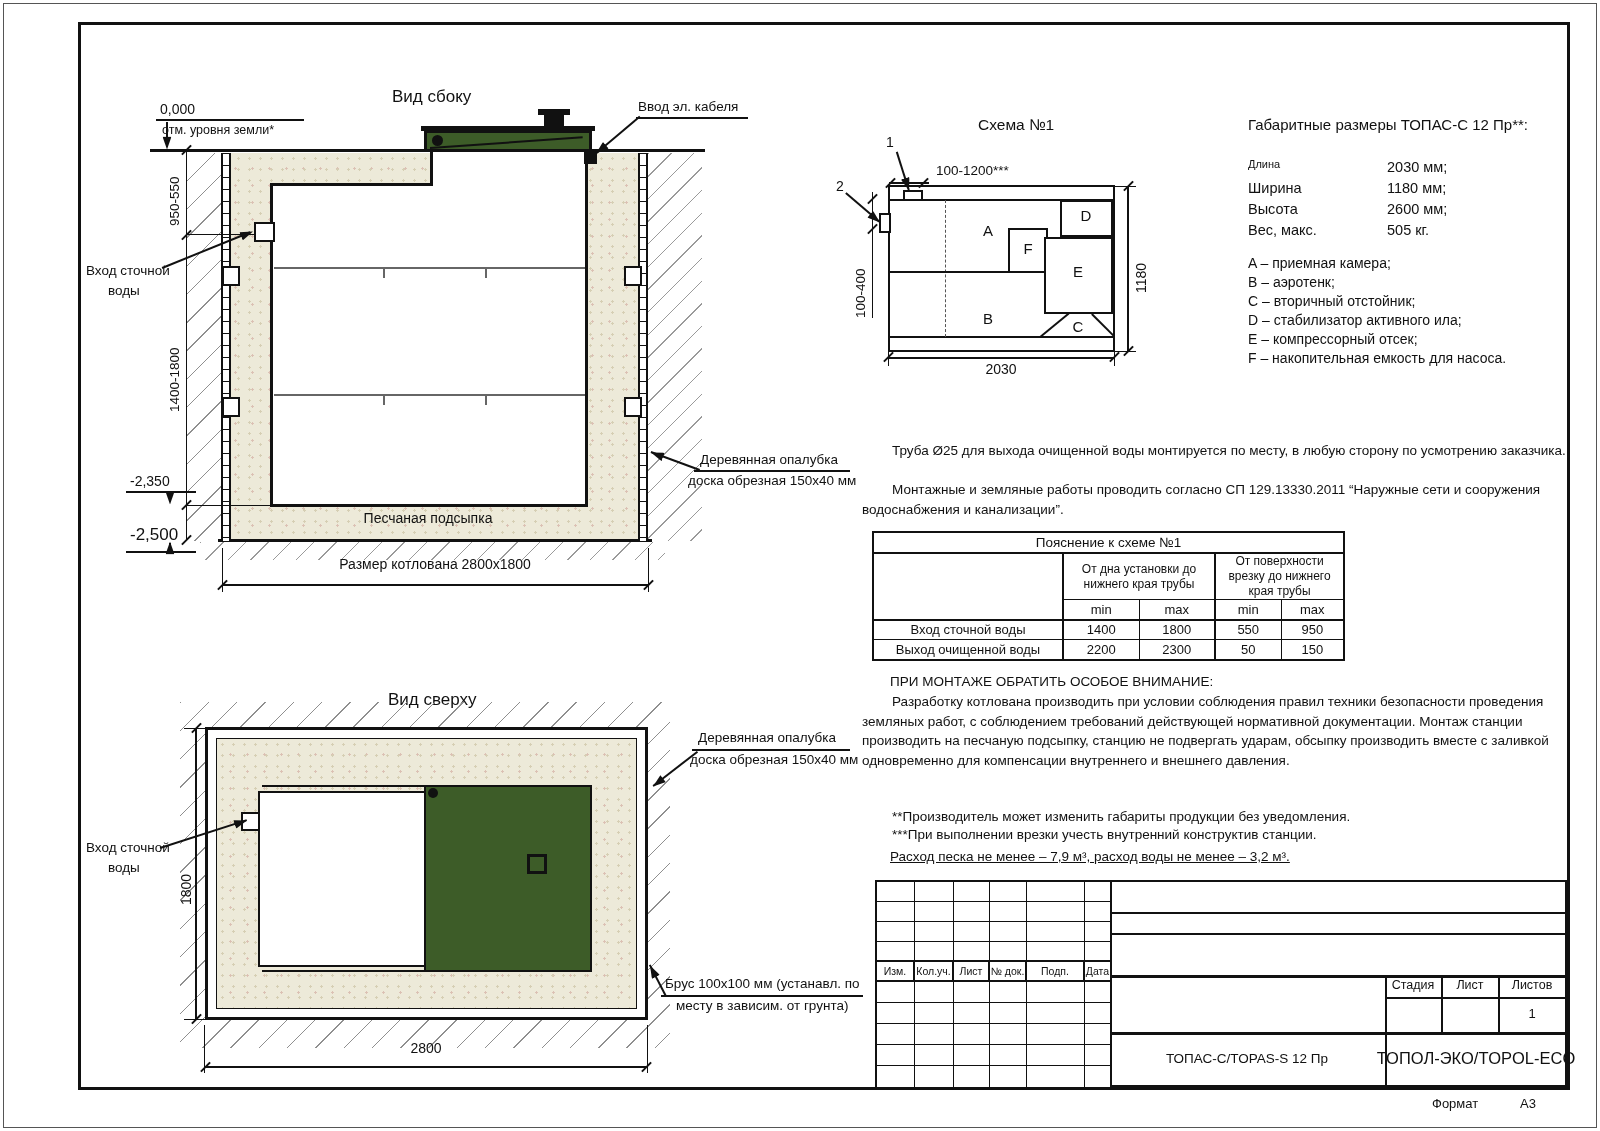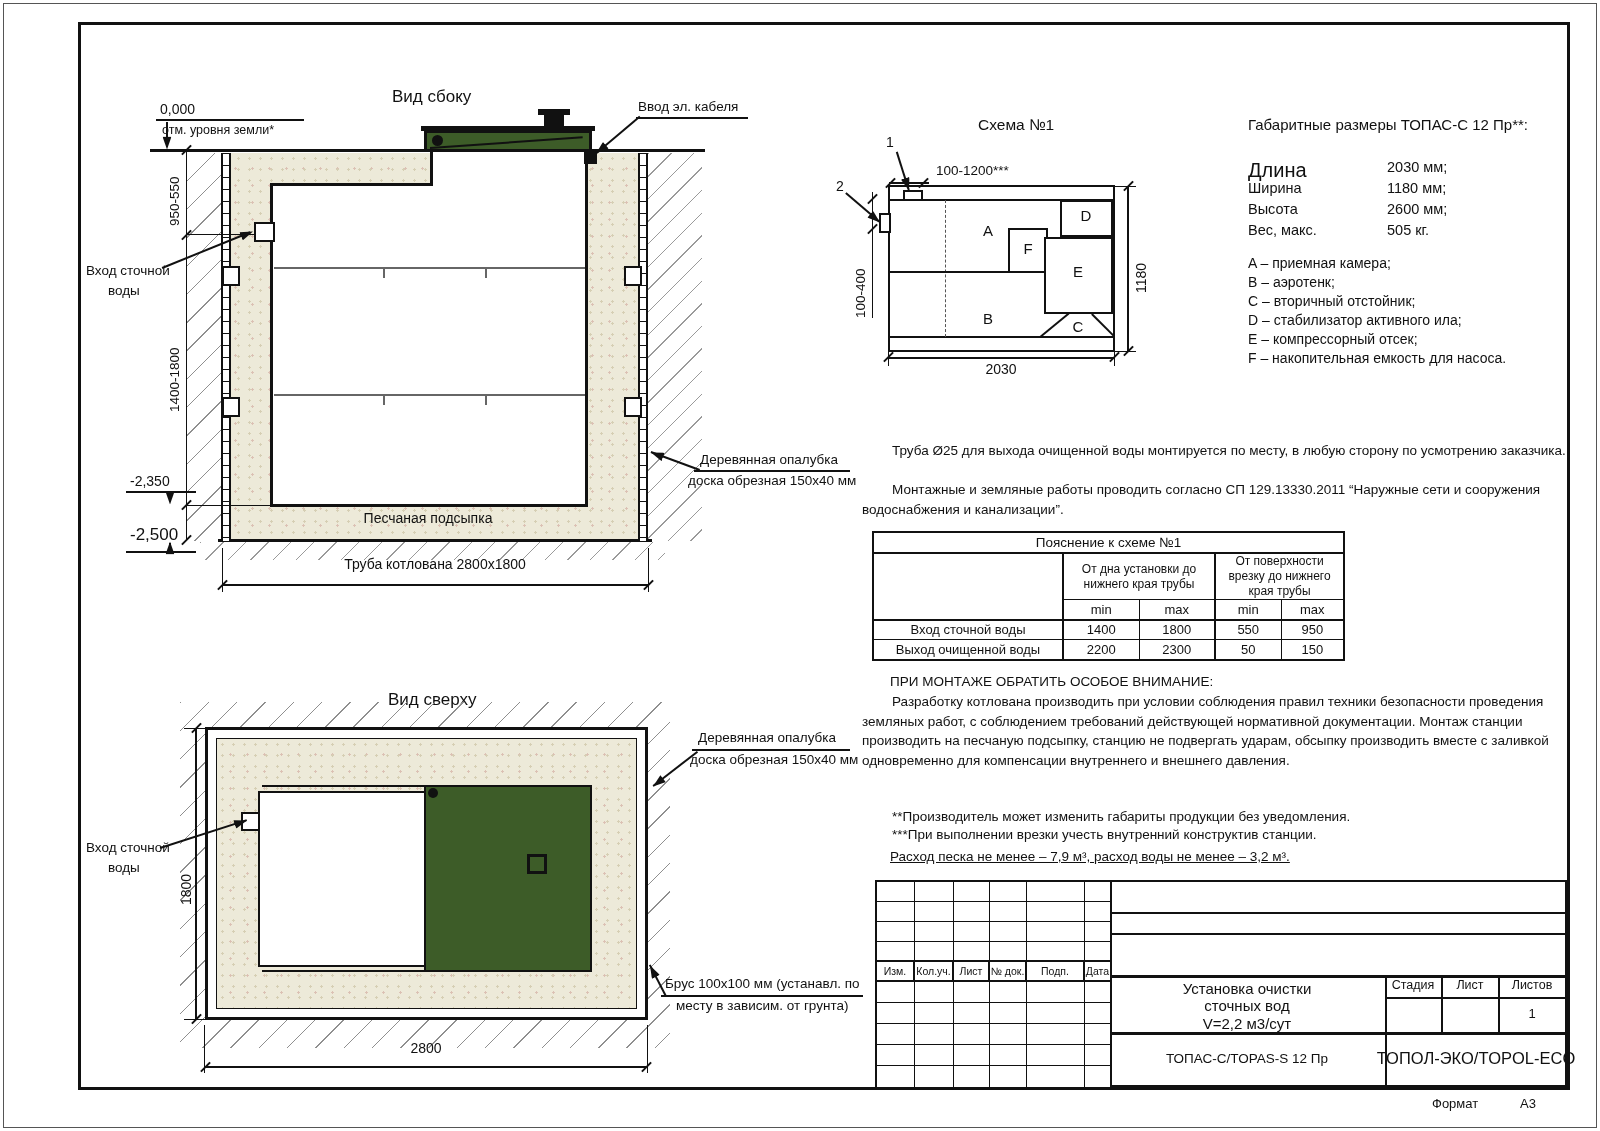--- a/index.html
+++ b/index.html
@@ -107,21 +107,21 @@
   <div class="ld" style="left:640px;top:116px;width:57px;transform:rotate(139.9deg)"></div>
   <div class="ah" style="left:596px;top:149px;transform:rotate(-40deg)"></div>
 
   <div class="t" style="left:700px;top:452px;font-size:13.5px">Деревянная опалубка</div>
   <div class="ln" style="left:694px;top:470px;width:156px;height:1.5px"></div>
   <div class="t" style="left:688px;top:473px;font-size:13.5px">доска обрезная 150х40 мм</div>
   <div class="ld" style="left:651px;top:451px;width:52px;transform:rotate(20.2deg)"></div>
   <div class="ah" style="left:651px;top:448px;transform:rotate(20.2deg)"></div>
 
   <div class="t" style="left:428px;top:510px;font-size:14px;transform:translateX(-50%)">Песчаная подсыпка</div>
-  <div class="t" style="left:435px;top:556px;font-size:14px;transform:translateX(-50%)">Труба котлована 2800х1800</div>
+  <div class="t" style="left:435px;top:556px;font-size:14px;transform:translateX(-50%)">Размер котлована 2800х1800</div>
   <div class="ln" style="left:221.5px;top:548px;width:1px;height:44px"></div>
   <div class="ln" style="left:647.5px;top:548px;width:1px;height:44px"></div>
   <div class="ln" style="left:222px;top:584px;width:426px;height:1.5px"></div>
   <div class="tk" style="left:216px;top:584px"></div>
   <div class="tk" style="left:642px;top:584px"></div>
 
   <div class="t" style="left:978px;top:115px;font-size:15.5px">Схема №1</div>
   <div class="box" style="left:888px;top:185px;width:227px;height:167px;border-width:2.5px"></div>
   <div class="ln" style="left:888px;top:199px;width:227px;height:1.5px"></div>
   <div class="ln" style="left:888px;top:336px;width:227px;height:1.5px"></div>
@@ -162,21 +162,21 @@
   <div class="tk" style="left:1108px;top:356px"></div>
   <div class="t" style="left:1001px;top:361px;font-size:14px;transform:translateX(-50%)">2030</div>
   <div class="ln" style="left:1115px;top:185.5px;width:21px;height:1px"></div>
   <div class="ln" style="left:1115px;top:350.5px;width:21px;height:1px"></div>
   <div class="ln" style="left:1127px;top:186px;width:1.5px;height:166px"></div>
   <div class="tk" style="left:1122px;top:185px"></div>
   <div class="tk" style="left:1122px;top:350px"></div>
   <div class="t vt" style="left:1133px;top:293px;font-size:14px">1180</div>
 
   <div class="t" style="left:1248px;top:116px;font-size:15px">Габаритные размеры ТОПАС-С 12 Пр**:</div>
-  <div class="t" style="left:1248px;top:158px;font-size:20px">Длина</div>
+  <div class="t" style="left:1248px;top:158px;font-size:11px">Длина</div>
   <div class="t" style="left:1387px;top:158px;font-size:14.5px">2030 мм;</div>
   <div class="t" style="left:1248px;top:179px;font-size:14.5px">Ширина</div>
   <div class="t" style="left:1387px;top:179px;font-size:14.5px">1180 мм;</div>
   <div class="t" style="left:1248px;top:200px;font-size:14.5px">Высота</div>
   <div class="t" style="left:1387px;top:200px;font-size:14.5px">2600 мм;</div>
   <div class="t" style="left:1248px;top:221px;font-size:14.5px">Вес, макс.</div>
   <div class="t" style="left:1387px;top:221px;font-size:14.5px">505 кг.</div>
   <div class="t" style="left:1248px;top:255px;font-size:14px">A – приемная камера;</div>
   <div class="t" style="left:1248px;top:274px;font-size:14px">B – аэротенк;</div>
   <div class="t" style="left:1248px;top:293px;font-size:14px">C – вторичный отстойник;</div>
@@ -375,23 +375,20 @@
   <div style="position:absolute;left:1110px;top:880px;width:457px;height:207px;border:2.5px solid #111;box-sizing:border-box;background:#fff"></div>
   <div class="ln" style="left:1110px;top:912px;width:457px;height:1.5px"></div>
   <div class="ln" style="left:1110px;top:933px;width:457px;height:1.5px"></div>
   <div class="ln" style="left:1110px;top:975px;width:457px;height:2.5px"></div>
   <div class="ln" style="left:1110px;top:1032px;width:457px;height:2.5px"></div>
   <div class="ln" style="left:1385px;top:975px;width:2px;height:112px"></div>
   <div class="ln" style="left:1441px;top:975px;width:1.5px;height:57px"></div>
   <div class="ln" style="left:1498px;top:975px;width:1.5px;height:57px"></div>
   <div class="ln" style="left:1385px;top:997px;width:182px;height:1.5px"></div>
 
-  <div class="t" style="left:1247px;top:980px;font-size:15px;transform:translateX(-50%);white-space:pre-line;text-align:center;line-height:1.15;width:270px">Установка очистки
-сточных вод
-V=2,2 м3/сут</div>
   <div class="t" style="left:1413px;top:978px;font-size:12.5px;transform:translateX(-50%)">Стадия</div>
   <div class="t" style="left:1470px;top:978px;font-size:12.5px;transform:translateX(-50%)">Лист</div>
   <div class="t" style="left:1532px;top:978px;font-size:12.5px;transform:translateX(-50%)">Листов</div>
   <div class="t" style="left:1532px;top:1006px;font-size:13px;transform:translateX(-50%)">1</div>
   <div class="t" style="left:1247px;top:1051px;font-size:13.5px;transform:translateX(-50%)">ТОПАС-С/TOPAS-S 12 Пр</div>
   <div class="t" style="left:1476px;top:1048px;font-size:16.5px;transform:translateX(-50%)">ТОПОЛ-ЭКО/TOPOL-ECO</div>
   <div class="t" style="left:1432px;top:1096px;font-size:13px">Формат</div>
   <div class="t" style="left:1520px;top:1096px;font-size:13px">А3</div>
 </div>
 

